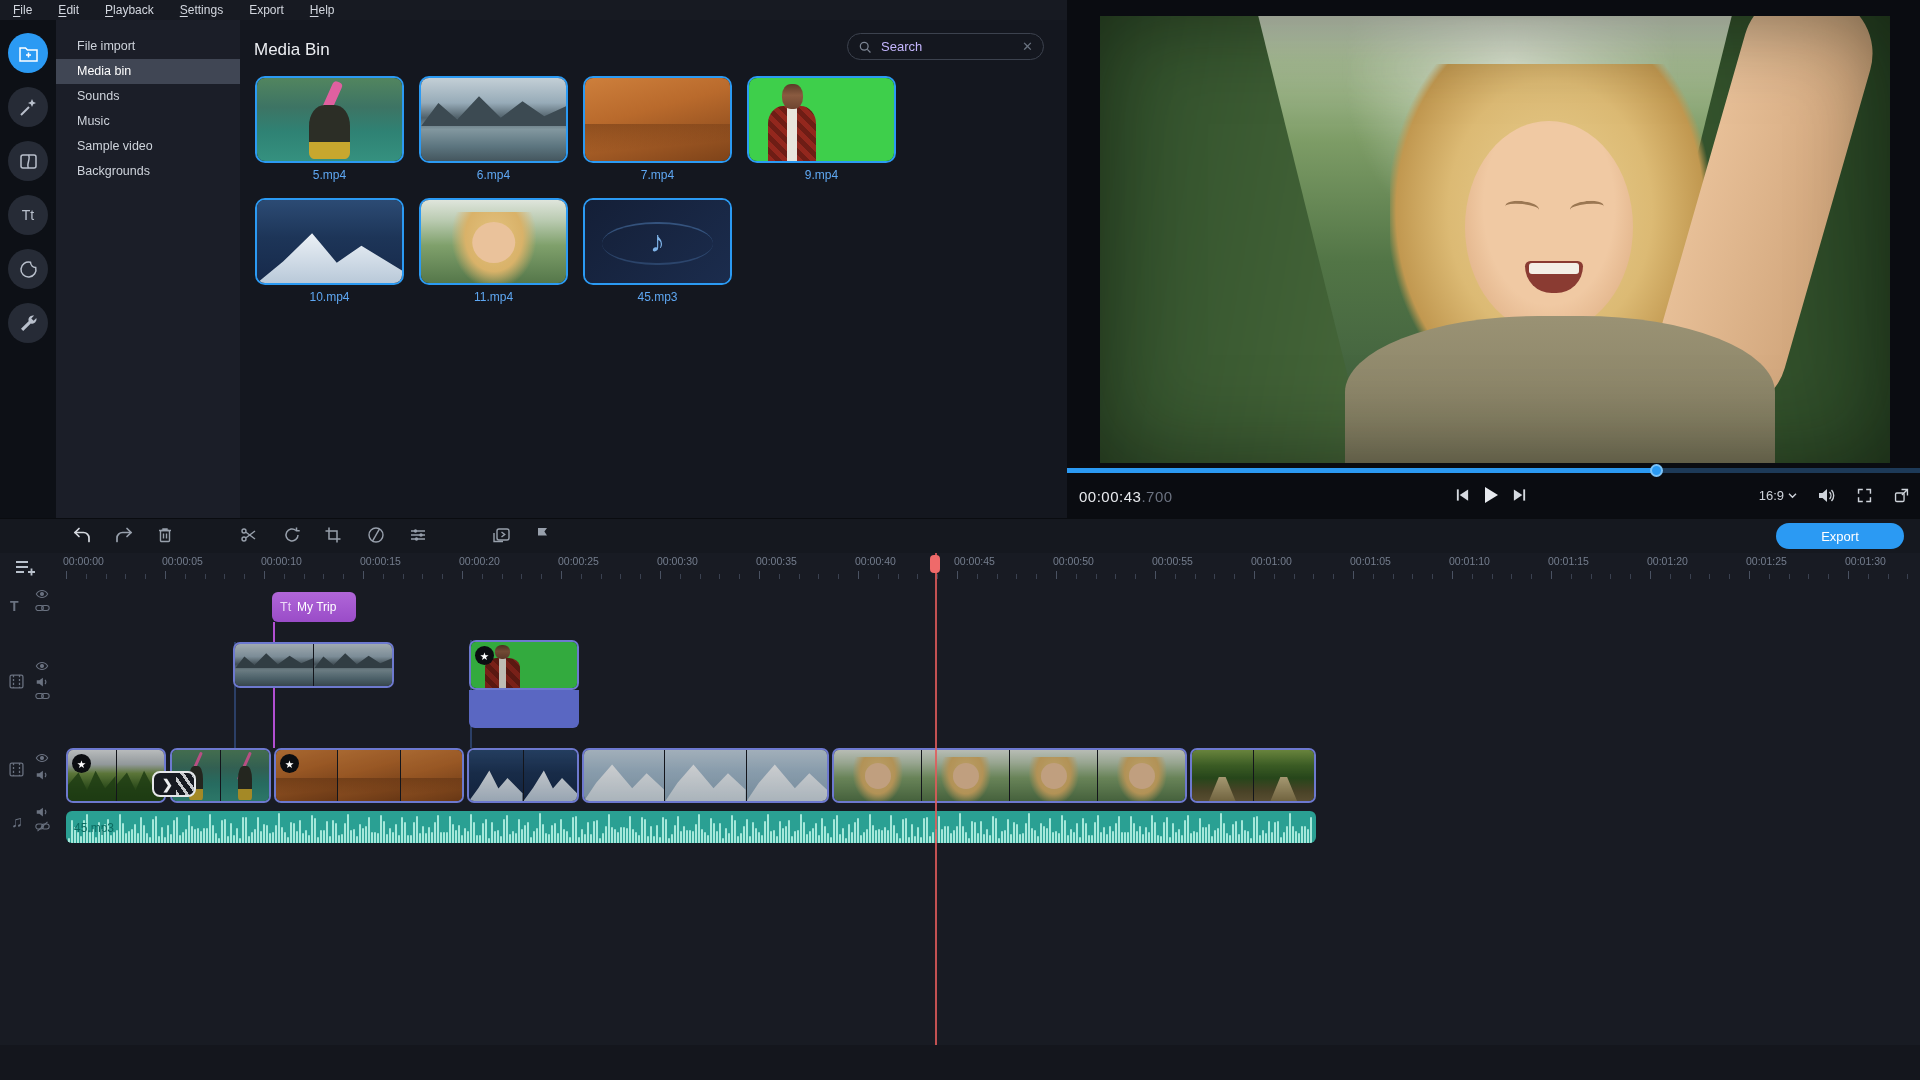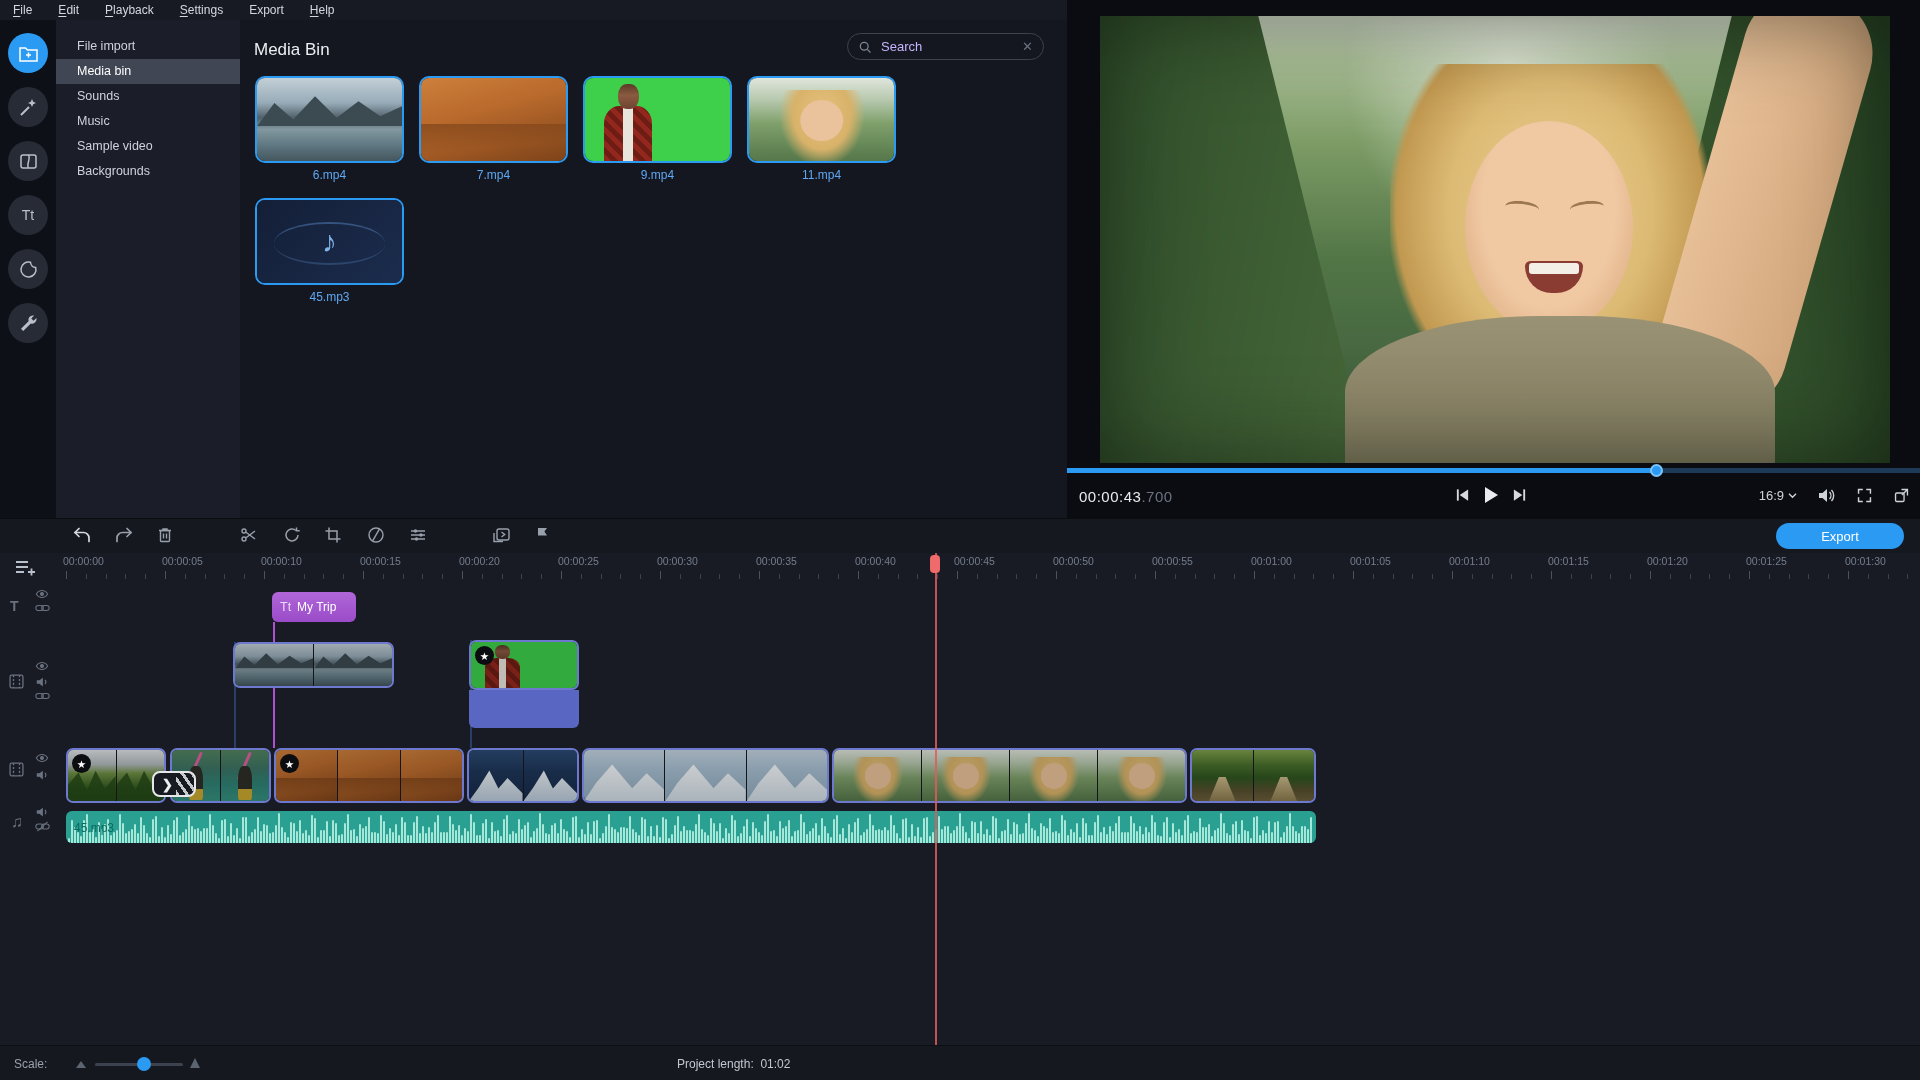--- a/index.html
+++ b/index.html
@@ -256,35 +256,47 @@
             <circle cx="8" cy="8" r="5"></circle>
             <path d="M12 12l4 4"></path>
           </svg>
         </span>
       <span class="ph">Search</span>
       <span class="x">✕</span>
     </div>
     <div class="grid" id="media-grid">
         <div class="card">
           <div class="thumb">
+            <div class="th th-kayaking"></div>
+          </div>
+          <div class="card-label">5.mp4</div>
+        </div>
+        <div class="card">
+          <div class="thumb">
             <div class="th th-mountain-lake"></div>
           </div>
           <div class="card-label">6.mp4</div>
         </div>
         <div class="card">
           <div class="thumb">
             <div class="th th-desert"></div>
           </div>
           <div class="card-label">7.mp4</div>
         </div>
         <div class="card">
           <div class="thumb">
             <div class="th th-green-screen-man"></div>
           </div>
           <div class="card-label">9.mp4</div>
+        </div>
+        <div class="card">
+          <div class="thumb">
+            <div class="th th-dark-snow-peak"></div>
+          </div>
+          <div class="card-label">10.mp4</div>
         </div>
         <div class="card">
           <div class="thumb">
             <div class="th th-selfie-woman"></div>
           </div>
           <div class="card-label">11.mp4</div>
         </div>
         <div class="card">
           <div class="thumb">
             <div class="th th-audio"></div>
@@ -1144,21 +1156,13 @@
             <div class="th th-green-screen-man"></div>
           </div>
           <div class="star">★</div>
         </div>
       </div>
 
     <div class="playhead-line"></div>
     <div class="playhead-head"></div>
   </div>
 
-  <div class="statusbar">
-    <span class="scale-lbl">Scale:</span>
-    <span class="tri small"></span>
-    <div class="scale-track"></div>
-    <div class="scale-knob"></div>
-    <span class="tri big"></span>
-    <span class="proj-len"><span>Project length:</span>&nbsp;&nbsp;<span>01:02</span></span>
-  </div>
 </div>
 
 </body></html>

